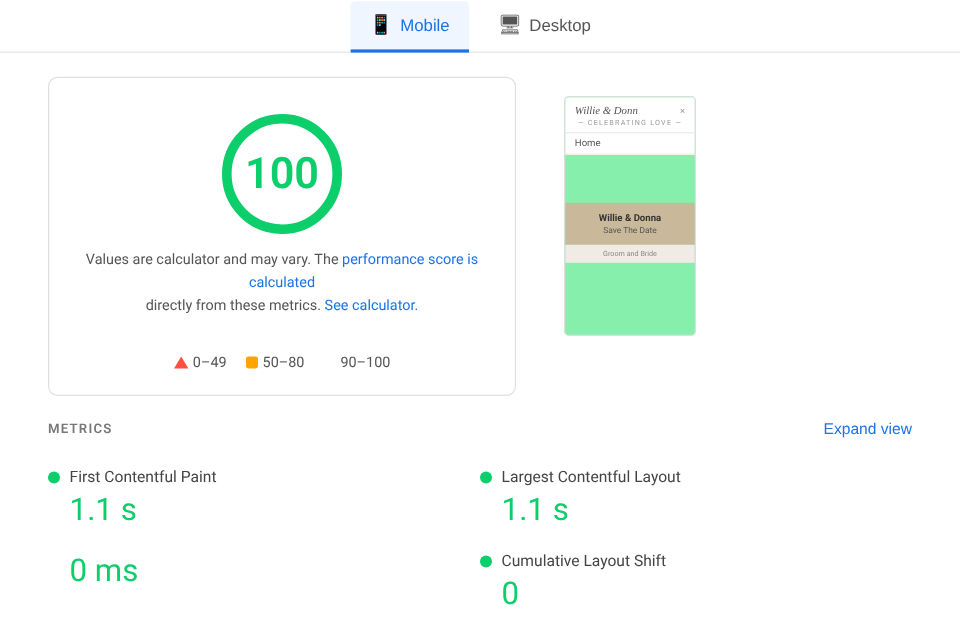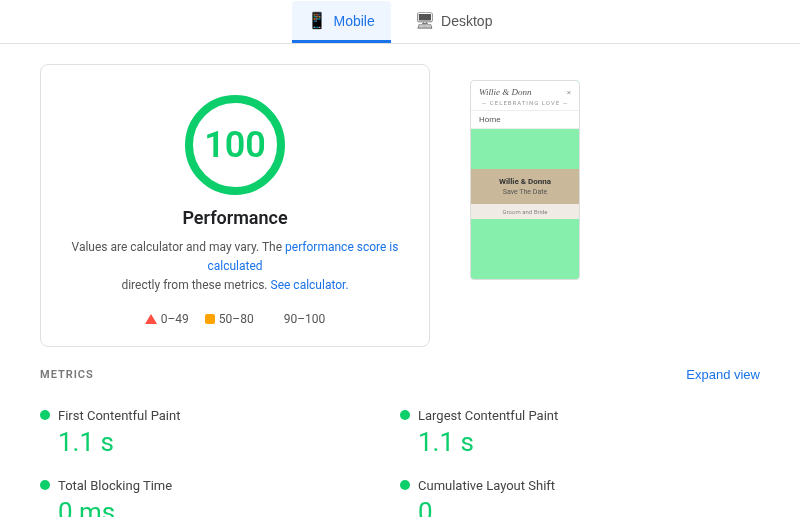--- a/index.html
+++ b/index.html
@@ -97,21 +97,21 @@
     }
     .score-description a {
       color: #1a73e8;
       text-decoration: none;
     }
 
     .legend {
       display: flex;
       gap: 16px;
       align-items: center;
-      margin-top: 0;
+      margin-top: 14px;
     }
     .legend-item {
       display: flex;
       align-items: center;
       gap: 4px;
       font-size: 12px;
       color: #555;
     }
     .legend-dot {
       width: 10px;
@@ -268,21 +268,20 @@
     <span>Desktop</span>
   </button>
 </div>
 
 <div class="main-content">
 
   <div class="score-panel">
     <div class="score-circle">
       <span class="score-number">100</span>
     </div>
-    <div class="score-label">Performance</div>
     <div class="score-description">
       <span>Values are calculator and may vary. The</span>
       <a href="#">
         <span>performance score is calculated</span>
       </a>
       <br>
       <span>directly from these metrics.</span>
       <a href="#">
         <span>See calculator.</span>
       </a>
@@ -332,30 +331,26 @@
       <div class="metric-name-row">
         <div class="metric-dot"></div>
         <span class="metric-name">First Contentful Paint</span>
       </div>
       <div class="metric-value">1.1 s</div>
     </div>
 
     <div class="metric-item">
       <div class="metric-name-row">
         <div class="metric-dot"></div>
-        <span class="metric-name">Largest Contentful Paint</span>
+        <span class="metric-name">Largest Contentful Layout</span>
       </div>
       <div class="metric-value">1.1 s</div>
     </div>
 
     <div class="metric-item">
-      <div class="metric-name-row">
-        <div class="metric-dot"></div>
-        <span class="metric-name">Total Blocking Time</span>
-      </div>
       <div class="metric-value">0 ms</div>
     </div>
 
     <div class="metric-item">
       <div class="metric-name-row">
         <div class="metric-dot"></div>
         <span class="metric-name">Cumulative Layout Shift</span>
       </div>
       <div class="metric-value">0</div>
     </div>

